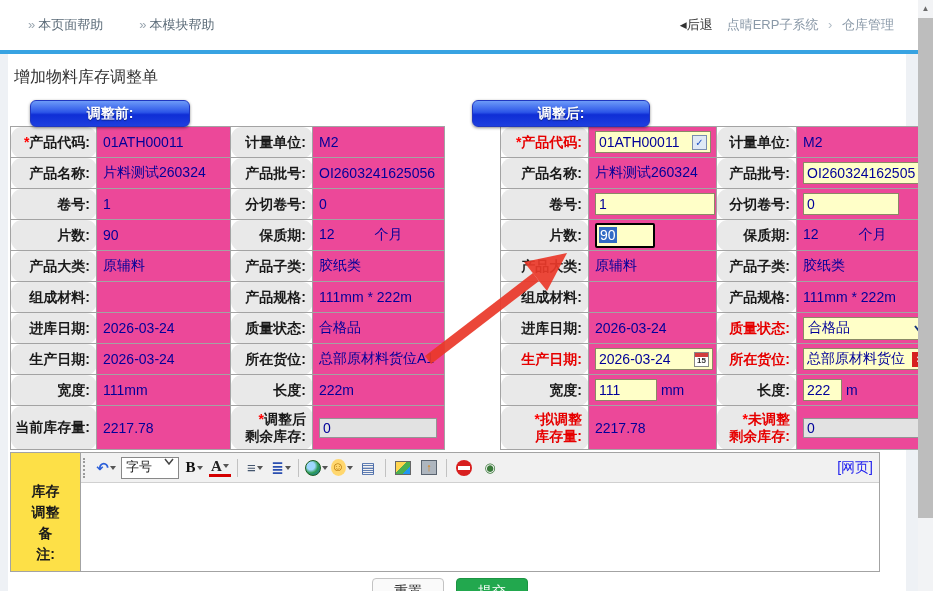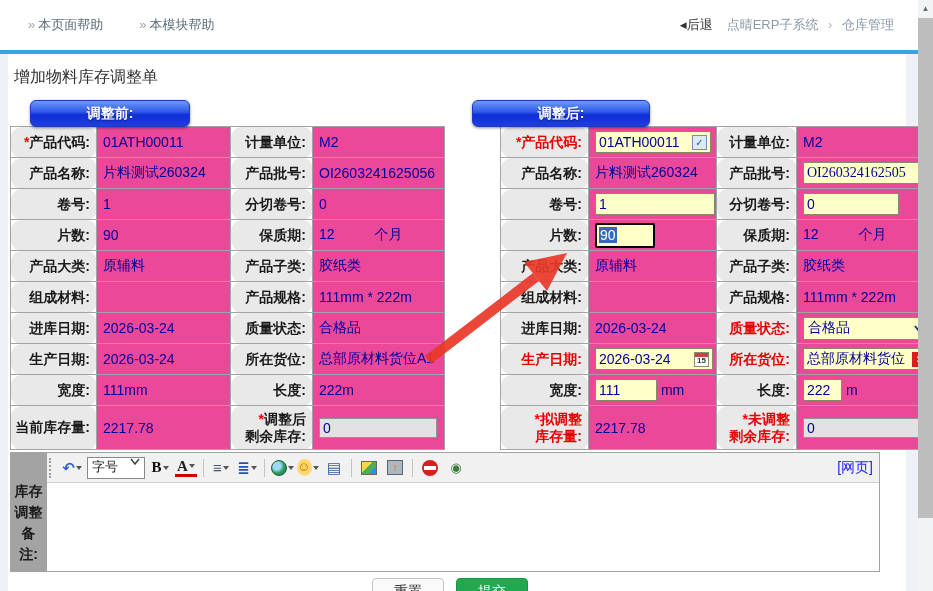--- a/index.html
+++ b/index.html
@@ -62,21 +62,21 @@
   .cal   { background:#fff; border:1px solid #888; color:#333; font-size:8px; position:relative; }
   .cal::before { content:""; position:absolute; top:0; left:0; right:0; height:4px; background:#d23c3c; }
   .cal b { position:relative; top:1px; }
   .clr   { background:#d62020; color:#fff; font-weight:bold; }
   .selv { display:inline-flex; align-items:center; justify-content:space-between; width:126px; height:23px;
     background:#ffffc8; border:1px solid #8a8a66; padding:0 4px; color:#000099; cursor:pointer; }
   .vee { width:10px; height:7px; flex:none; }
 
   
   .remark { display:flex; margin:2px 0 0 2px; width:870px; border:1px solid #a3a3a3; height:120px; }
-  .rlabel { width:36px; background:#a3a3a3; border-right:1px solid #a3a3a3; font-weight:bold; font-size:14px;
+  .rlabel { width:70px; background:#fde047; border-right:1px solid #a3a3a3; font-weight:bold; font-size:14px;
     color:#1a1a1a; text-align:center; padding-top:28px; }
   .rlabel span { display:inline-block; width:32px; word-break:break-all; line-height:1.5; }
   .redit { flex:1; display:flex; flex-direction:column; background:#fff; }
   .etools { height:30px; background:#f1f1f1; border-bottom:1px solid #d0d0d0; display:flex; align-items:center;
     padding:0 6px 0 2px; gap:4px; }
   .tbtn { display:inline-flex; align-items:center; justify-content:center; width:22px; height:22px;
     cursor:pointer; font-size:15px; }
   .tsep { width:1px; height:18px; background:#c2c2c2; margin:0 2px; }
   .handle { width:6px; height:20px; border-left:2px dotted #9a9a9a; margin-right:2px; cursor:grab; }
   .undo { color:#2b5fd9; font-weight:bold; }
@@ -231,21 +231,21 @@
                   <span class="txt">01ATH00011</span>
                   <span class="ico16 pick">✓</span>
                 </span></td>
           <th>计量单位:</th>
           <td>M2</td>
         </tr>
         <tr>
           <th>产品名称:</th>
           <td>片料测试260324</td>
           <th>产品批号:</th>
-          <td><input class="yin" style="width: 116px; font-family: Liberation Serif, serif;" value="OI260324162505"></td>
+          <td><input class="yin" style="width: 116px;" value="OI260324162505"></td>
         </tr>
         <tr>
           <th>卷号:</th>
           <td><input class="yin" style="width: 120px;" value="1"></td>
           <th>分切卷号:</th>
           <td><input class="yin" style="width: 96px;" value="0"></td>
         </tr>
         <tr>
           <th>片数:</th>
           <td><span class="focusbox">

